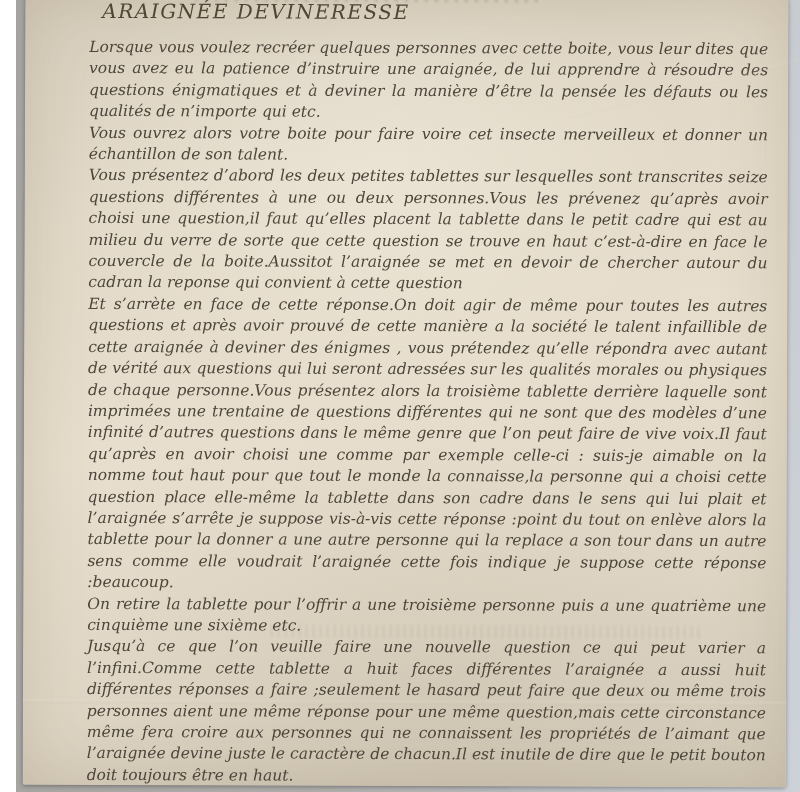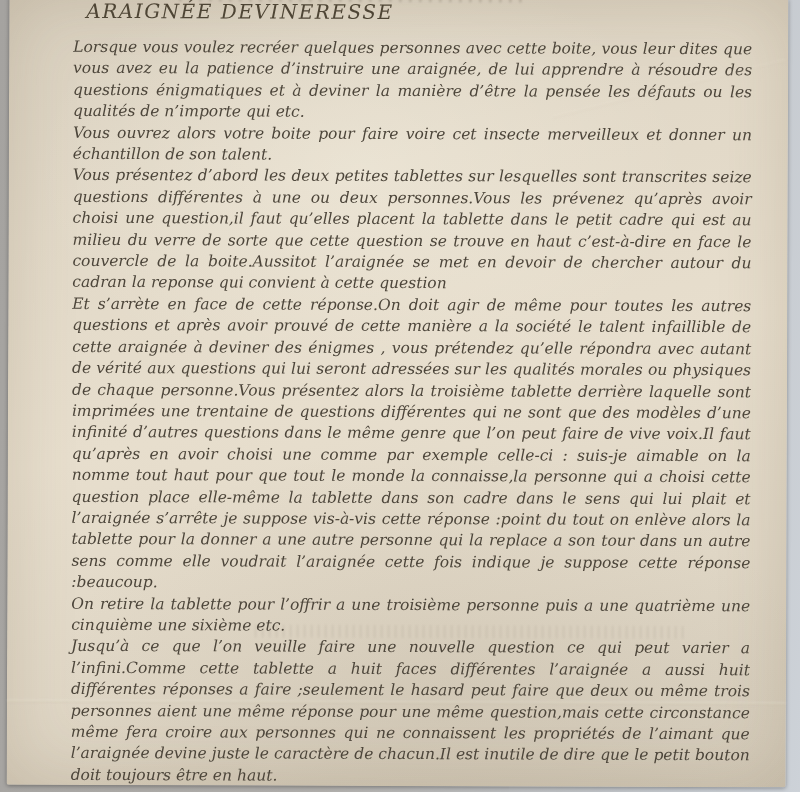--- a/index.html
+++ b/index.html
@@ -3,20 +3,21 @@
 <meta charset="utf-8">
 <style>
   html, body { margin:0; padding:0; }
   body {
     width:800px; height:792px; position:relative; overflow:hidden;
     font-family:"DejaVu Serif", serif;
   }
   .backdrop {
     position:absolute; inset:0;
     background:linear-gradient(95deg, #a5a3a0 0%, #b0aeab 45%, #bfc2c6 78%, #cdd2d8 100%);
+    margin-left:16px;
   }
   .paper {
     position:absolute; left:8px; top:-3px; right:13px; bottom:6px;
     transform:rotate(0.2deg);
     background:
       radial-gradient(ellipse 60% 40% at 45% 22%, rgba(255,251,238,0.30), rgba(255,251,238,0) 70%),
       radial-gradient(ellipse 70% 45% at 55% 88%, rgba(120,105,80,0.10), rgba(120,105,80,0) 70%),
       linear-gradient(168deg, #d8cfbe 0%, #e2d9c8 26%, #e7decd 50%, #e0d7c6 74%, #d4cbba 100%);
     box-shadow: inset 0 0 70px rgba(110,92,62,0.20), 0 1px 4px rgba(0,0,0,0.35);
     border-radius:2px;

